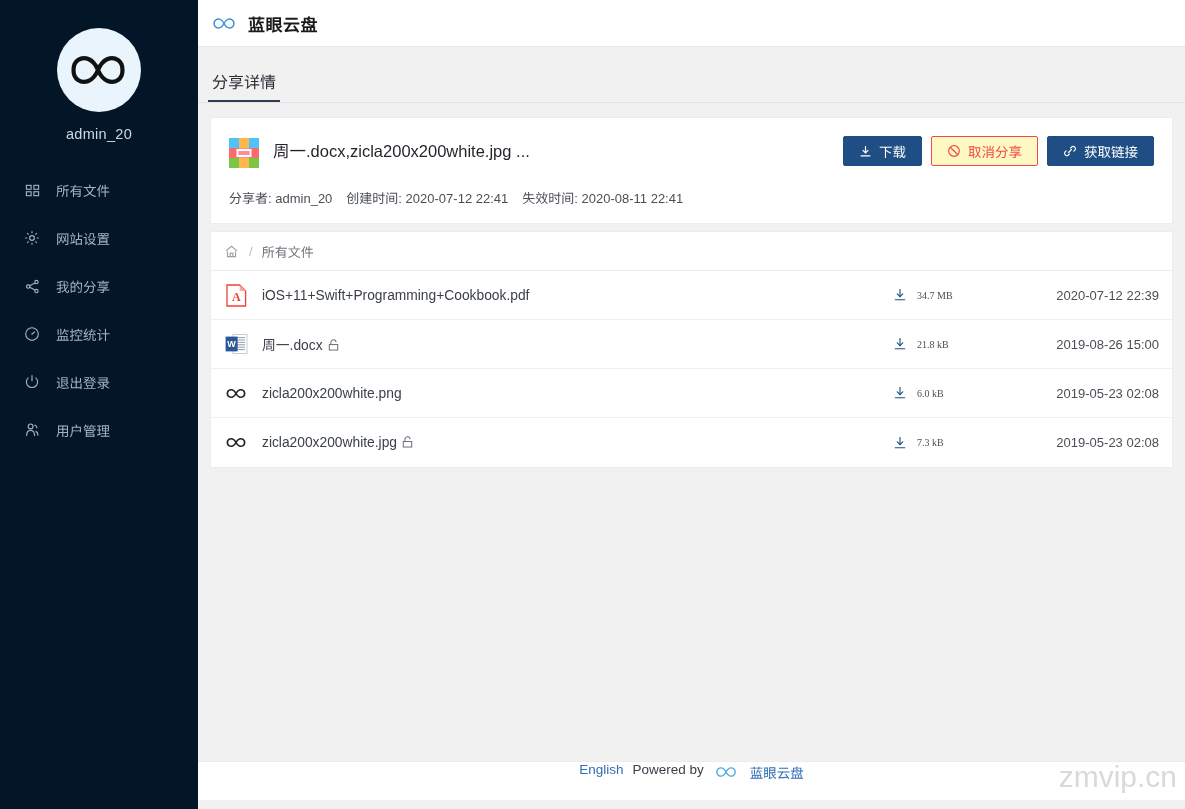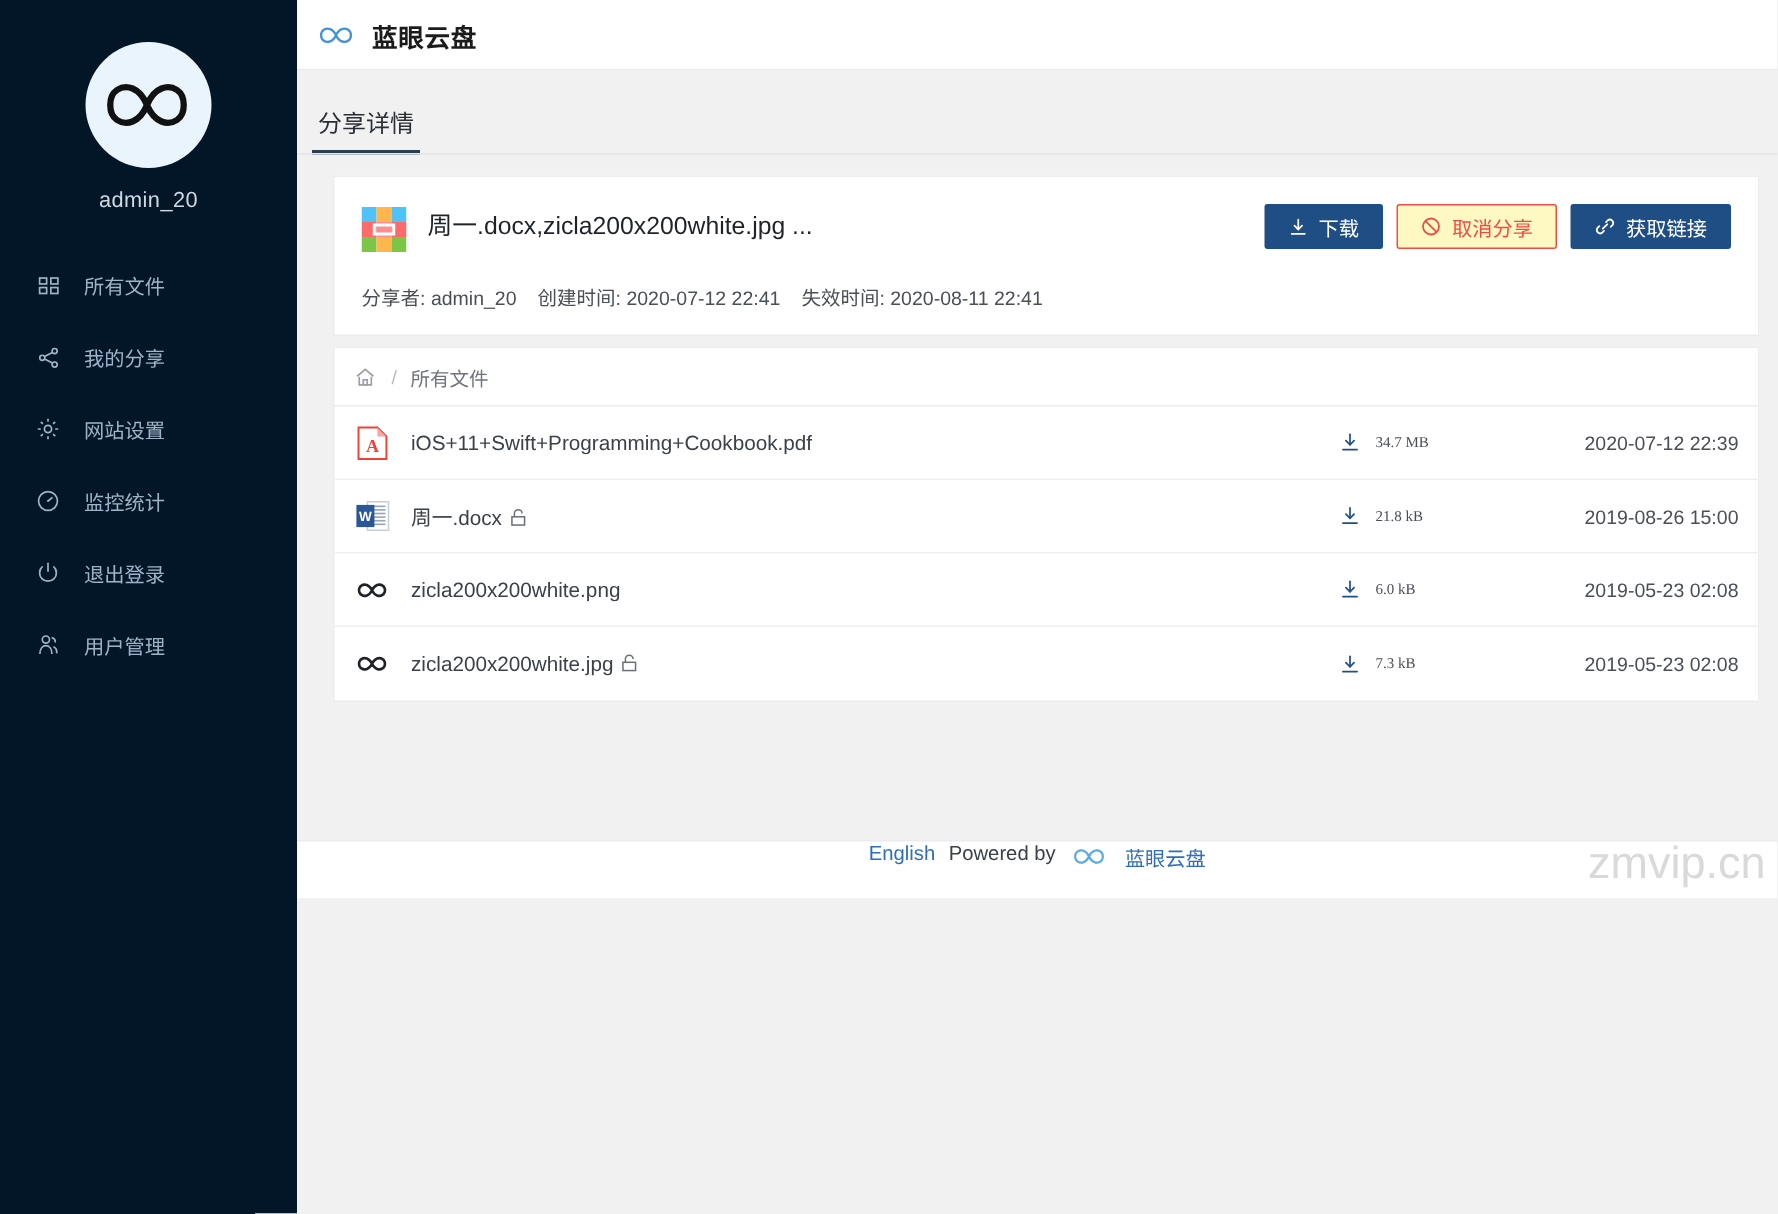--- a/index.html
+++ b/index.html
@@ -41,21 +41,21 @@
   .nav-ico {
     width: 20px; height: 20px; margin-right: 14px;
     display: inline-flex; align-items: center; justify-content: center;
     color: #9fb3c8; flex: 0 0 20px;
   }
   .nav-ico svg { display:block; }
   .nav-label { white-space: nowrap; }
 
   
   .main {
-    flex: 1; height: 599px;
+    flex: 1; height: 800px;
     display: flex; flex-direction: column;
     background: #f1f1f2;
     position: relative;
     overflow: hidden;
   }
   .topbar {
     height: 47px; min-height:47px; background: #ffffff;
     display: flex; align-items: center;
     padding-left: 12px;
     border-bottom: 1px solid #e8e8e8;
@@ -69,21 +69,21 @@
   .tabs-wrap { padding: 22px 0 0 10px; }
   .tab {
     display: inline-block;
     font-size: 16px; color: #2a2f36;
     padding: 0 4px 7px 4px;
     border-bottom: 3px solid #2c3e50;
     cursor: pointer;
   }
   .tabs-rule { height:1px; background:#e4e4e5; margin-top:-1px; }
 
-  .content { padding: 14px 12px 0 24px; flex:1; }
+  .content { padding: 14px 12px 0 12px; flex:1; }
 
   .card {
     background: #ffffff;
     border: 1px solid #ececec;
   }
   .card.info { padding: 18px 18px 16px 18px; }
   .info-top { display: flex; align-items: flex-start; }
   .pkg-ico { width: 30px; height: 30px; flex: 0 0 30px; margin-top: 2px; }
   .share-title {
     font-size: 16.5px; color: #1f2328; margin-left: 14px;
@@ -183,39 +183,39 @@
               <rect x="9.5" y="2.5" width="5" height="4.2"></rect>
             <rect x="1.5" y="9.3" width="5" height="4.2"></rect>
               <rect x="9.5" y="9.3" width="5" height="4.2"></rect>
           </svg>
         </span>
         <span class="nav-label">所有文件</span>
       </div>
 
       <div class="nav-item">
         <span class="nav-ico">
+          <svg width="16" height="16" viewBox="0 0 16 16" fill="none" stroke="currentColor" stroke-width="1.15">
+            <circle cx="8" cy="8" r="2.4"></circle>
+            <path d="M8 1.2v2M8 12.8v2M1.2 8h2M12.8 8h2M3.2 3.2l1.4 1.4M11.4 11.4l1.4 1.4M12.8 3.2l-1.4 1.4M4.6 11.4l-1.4 1.4"></path>
+          </svg>
+        </span>
+        <span class="nav-label">网站设置</span>
+      </div>
+
+      <div class="nav-item">
+        <span class="nav-ico">
           <svg width="15" height="15" viewBox="0 0 16 16" fill="none" stroke="currentColor" stroke-width="1.2">
             <circle cx="12.2" cy="3.2" r="1.8"></circle>
               <circle cx="3.4" cy="8" r="1.8"></circle>
               <circle cx="12.2" cy="12.8" r="1.8"></circle>
             <path d="M10.6 4.2 L5 7.1"></path>
               <path d="M5 8.9 L10.6 11.8"></path>
           </svg>
         </span>
         <span class="nav-label">我的分享</span>
-      </div>
-
-      <div class="nav-item">
-        <span class="nav-ico">
-          <svg width="16" height="16" viewBox="0 0 16 16" fill="none" stroke="currentColor" stroke-width="1.15">
-            <circle cx="8" cy="8" r="2.4"></circle>
-            <path d="M8 1.2v2M8 12.8v2M1.2 8h2M12.8 8h2M3.2 3.2l1.4 1.4M11.4 11.4l1.4 1.4M12.8 3.2l-1.4 1.4M4.6 11.4l-1.4 1.4"></path>
-          </svg>
-        </span>
-        <span class="nav-label">网站设置</span>
       </div>
 
       <div class="nav-item">
         <span class="nav-ico">
           <svg width="16" height="16" viewBox="0 0 16 16" fill="none" stroke="currentColor" stroke-width="1.15">
             <circle cx="8" cy="8" r="6.3"></circle>
             <path d="M8 8 L11 5.6"></path>
             <circle cx="8" cy="8" r="0.7" fill="currentColor" stroke="none"></circle>
           </svg>
         </span>

